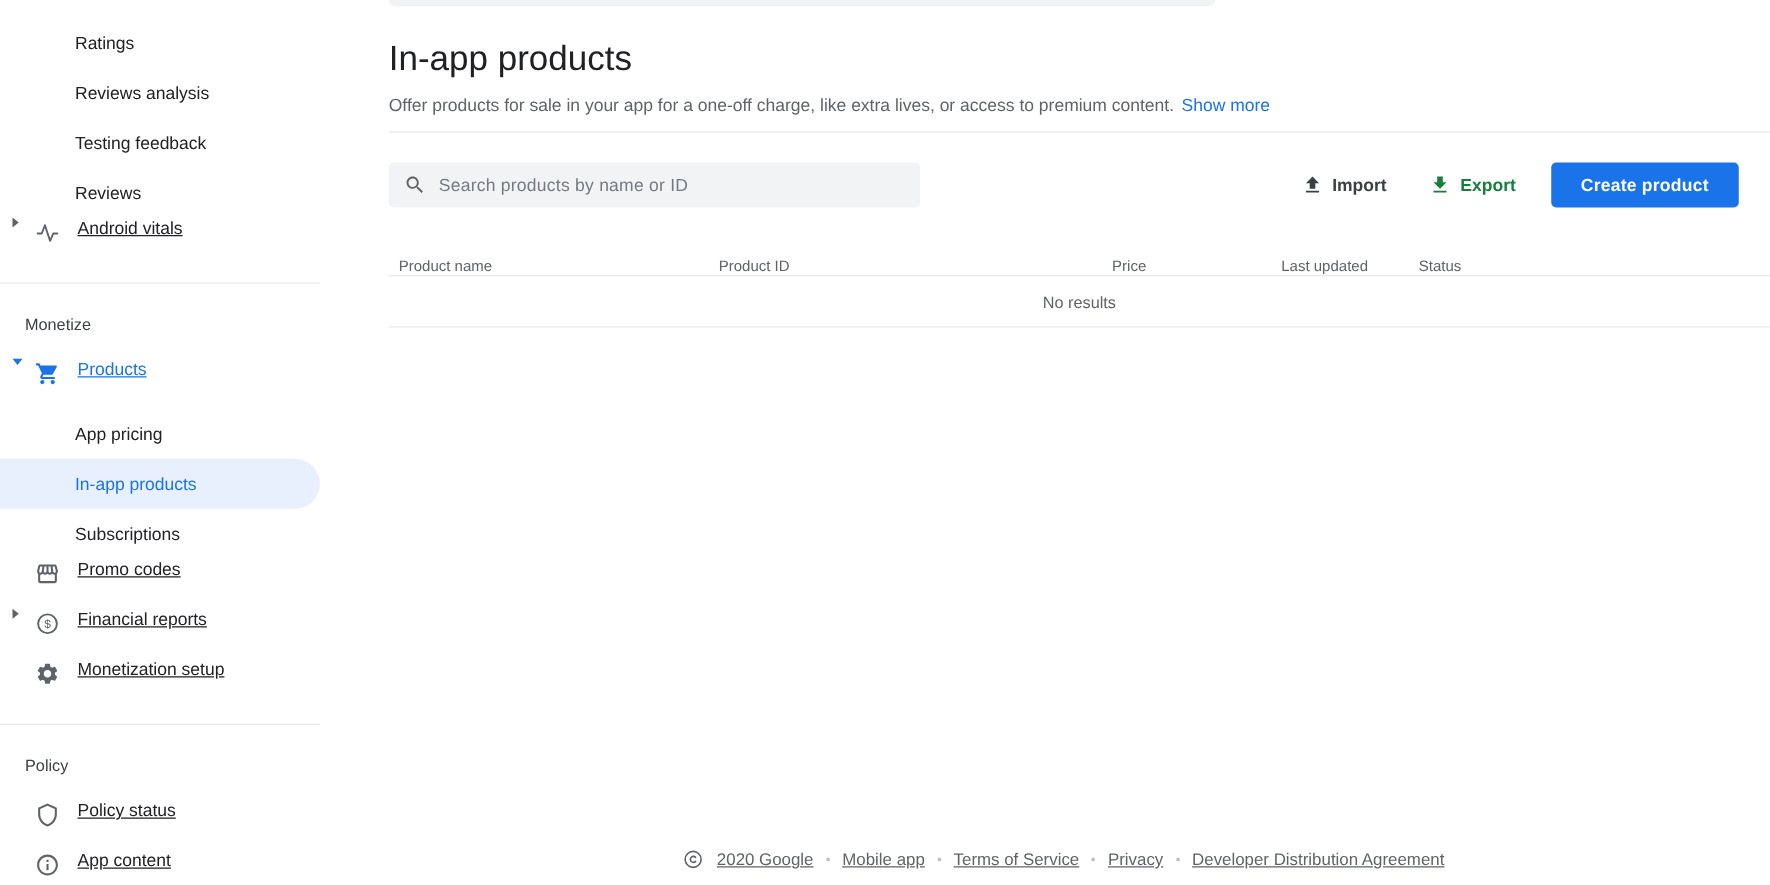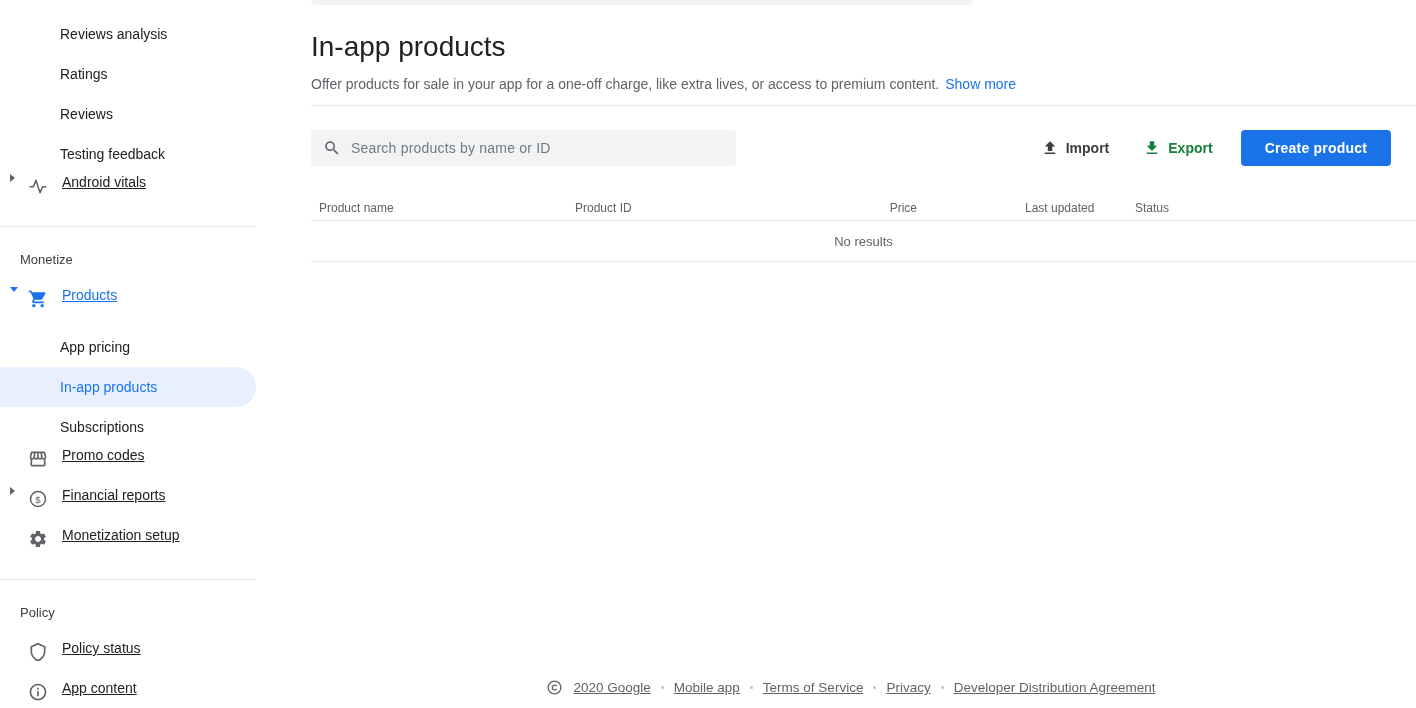--- a/index.html
+++ b/index.html
@@ -39,21 +39,21 @@
   .searchbox svg{width:18px;height:18px;flex:none;}
   .searchbox input{border:none;outline:none;background:transparent;font-size:14px;margin-left:10px;flex:1;color:#202124;font-family:inherit;letter-spacing:.2px;}
   .searchbox input::placeholder{color:#747a80;}
   .toolbar-actions{margin-left:auto;display:flex;align-items:center;}
   .text-btn{display:flex;align-items:center;gap:7px;background:none;border:none;font-size:14px;font-weight:600;color:#3c4043;padding:8px 12px;cursor:pointer;font-family:inherit;}
   .text-btn svg{width:18px;height:18px;}
   .text-btn.disabled{color:#15803d;cursor:default;}
   .text-btn + .text-btn{margin-left:10px;}
   .primary-btn{margin-left:16px;height:36px;padding:0 24px;background:#1a73e8;color:#fff;border:none;border-radius:4px;font-size:14px;font-weight:600;cursor:pointer;font-family:inherit;letter-spacing:.2px;}
 
-  .thead{display:flex;align-items:center;margin-top:30px;height:25px;padding-left:8px;border-bottom:1px solid #e8eaed;margin-right:-25px;font-size:12px;color:#5f6368;}
+  .thead{display:flex;align-items:flex-end;margin-top:30px;height:25px;padding-left:8px;border-bottom:1px solid #e8eaed;margin-right:-25px;font-size:12px;color:#5f6368;}
   .col-name{width:256px;}
   .col-id{width:295px;}
   .col-price{width:47px;text-align:right;}
   .col-updated{width:110px;margin-left:108px;}
   .col-status{flex:1;}
   .empty-row{height:41px;display:flex;align-items:center;justify-content:center;border-bottom:1px solid #e8eaed;margin-right:-25px;font-size:13px;color:#5f6368;}
 
   .footer{position:absolute;left:55px;right:25px;bottom:12px;display:flex;align-items:center;justify-content:center;font-size:13.5px;color:#5f6368;text-decoration:underline;}
   .footer .c-icon{width:17px;height:17px;margin-right:10px;color:#5f6368;display:flex;}
   .footer .c-icon svg{width:17px;height:17px;}
@@ -65,30 +65,30 @@
 
 <div class="screen">
 
   <div class="remnant-search"></div>
   <div class="remnant-avatar"></div>
   <div class="remnant-box"></div>
 
   <nav class="sidebar">
 
     <div class="nav-sub">
+      <span>Ratings</span>
+    </div>
+    <div class="nav-sub">
       <span>Reviews analysis</span>
     </div>
     <div class="nav-sub">
-      <span>Ratings</span>
+      <span>Testing feedback</span>
     </div>
     <div class="nav-sub">
       <span>Reviews</span>
-    </div>
-    <div class="nav-sub">
-      <span>Testing feedback</span>
     </div>
 
     <div class="nav-item">
       <span class="arrow">
           <span class="tri-r"></span>
         </span>
       <span class="icon">
         <svg viewBox="0 0 24 24">
             <path d="M2.5 13h4l3-8 5 15 3-7h4" fill="none" stroke="currentColor" stroke-width="1.8" stroke-linejoin="round" stroke-linecap="round"></path>
           </svg>

